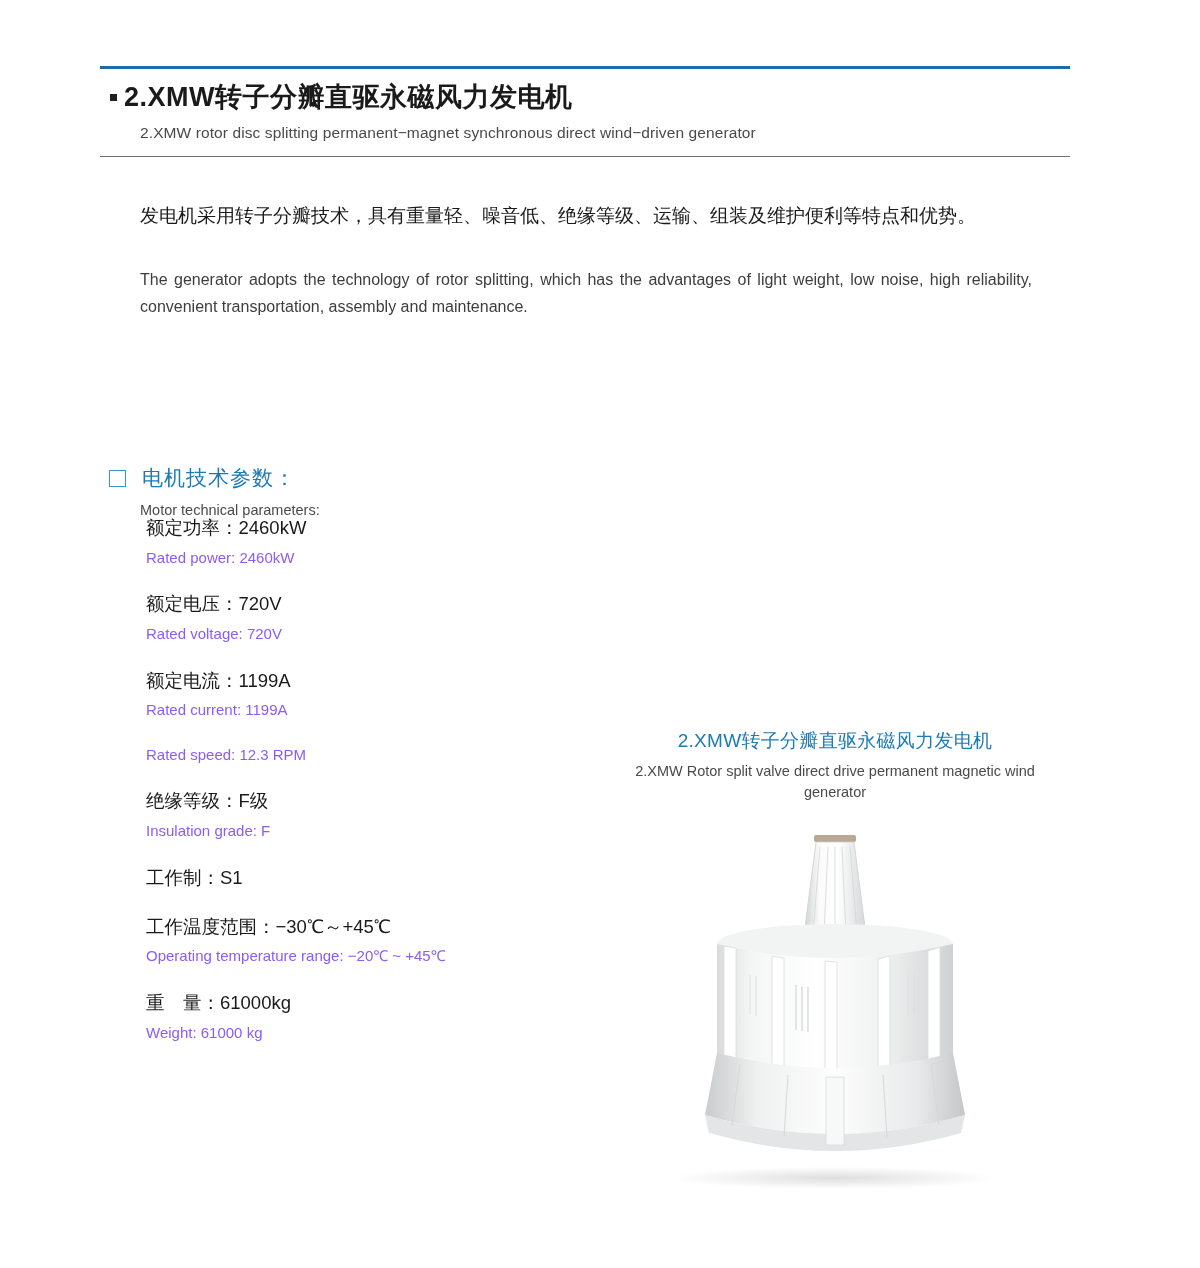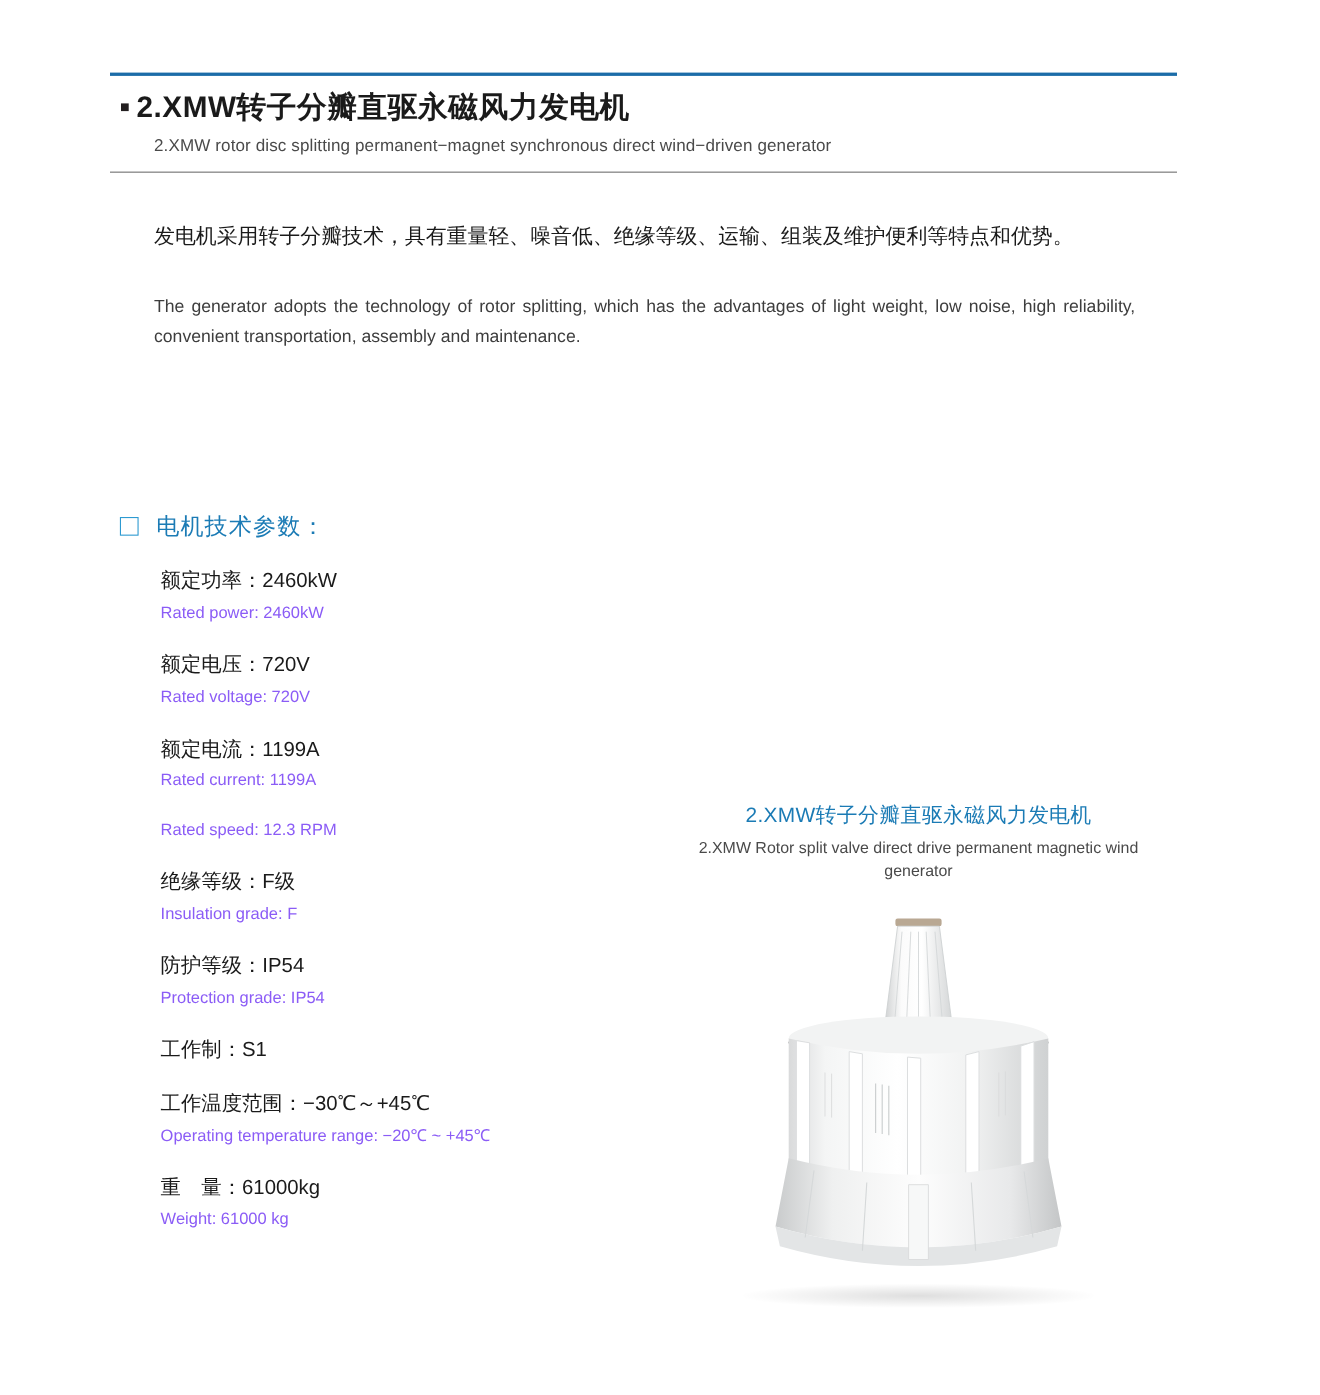--- a/index.html
+++ b/index.html
@@ -194,20 +194,21 @@
 <div class="intro">
   <div class="intro-cn">发电机采用转子分瓣技术，具有重量轻、噪音低、绝缘等级、运输、组装及维护便利等特点和优势。</div>
   <div class="intro-en">The generator adopts the technology of rotor splitting, which has the advantages of light weight, low noise, high reliability, convenient transportation, assembly and maintenance.</div>
 </div>
 
 <div class="section-head">
   <div class="section-head-row">
     <span class="sq"></span>
     <span class="section-cn">电机技术参数：</span>
   </div>
+  <div class="section-en">Motor technical parameters:</div>
 </div>
 
 <div class="specs">
   <div class="spec">
     <div class="spec-cn">额定功率：2460kW</div>
     <div class="spec-en">Rated power: 2460kW</div>
   </div>
   <div class="spec">
     <div class="spec-cn">额定电压：720V</div>
     <div class="spec-en">Rated voltage: 720V</div>
@@ -215,24 +216,20 @@
   <div class="spec">
     <div class="spec-cn">额定电流：1199A</div>
     <div class="spec-en">Rated current: 1199A</div>
   </div>
   <div class="spec">
     <div class="spec-en">Rated speed: 12.3 RPM</div>
   </div>
   <div class="spec">
     <div class="spec-cn">绝缘等级：F级</div>
     <div class="spec-en">Insulation grade: F</div>
-  </div>
-  <div class="spec">
-    <div class="spec-cn">防护等级：IP54</div>
-    <div class="spec-en">Protection grade: IP54</div>
   </div>
   <div class="spec">
     <div class="spec-cn">工作制：S1</div>
   </div>
   <div class="spec">
     <div class="spec-cn">工作温度范围：−30℃～+45℃</div>
     <div class="spec-en">Operating temperature range: −20℃ ~ +45℃</div>
   </div>
   <div class="spec">
     <div class="spec-cn">重　量：61000kg</div>

